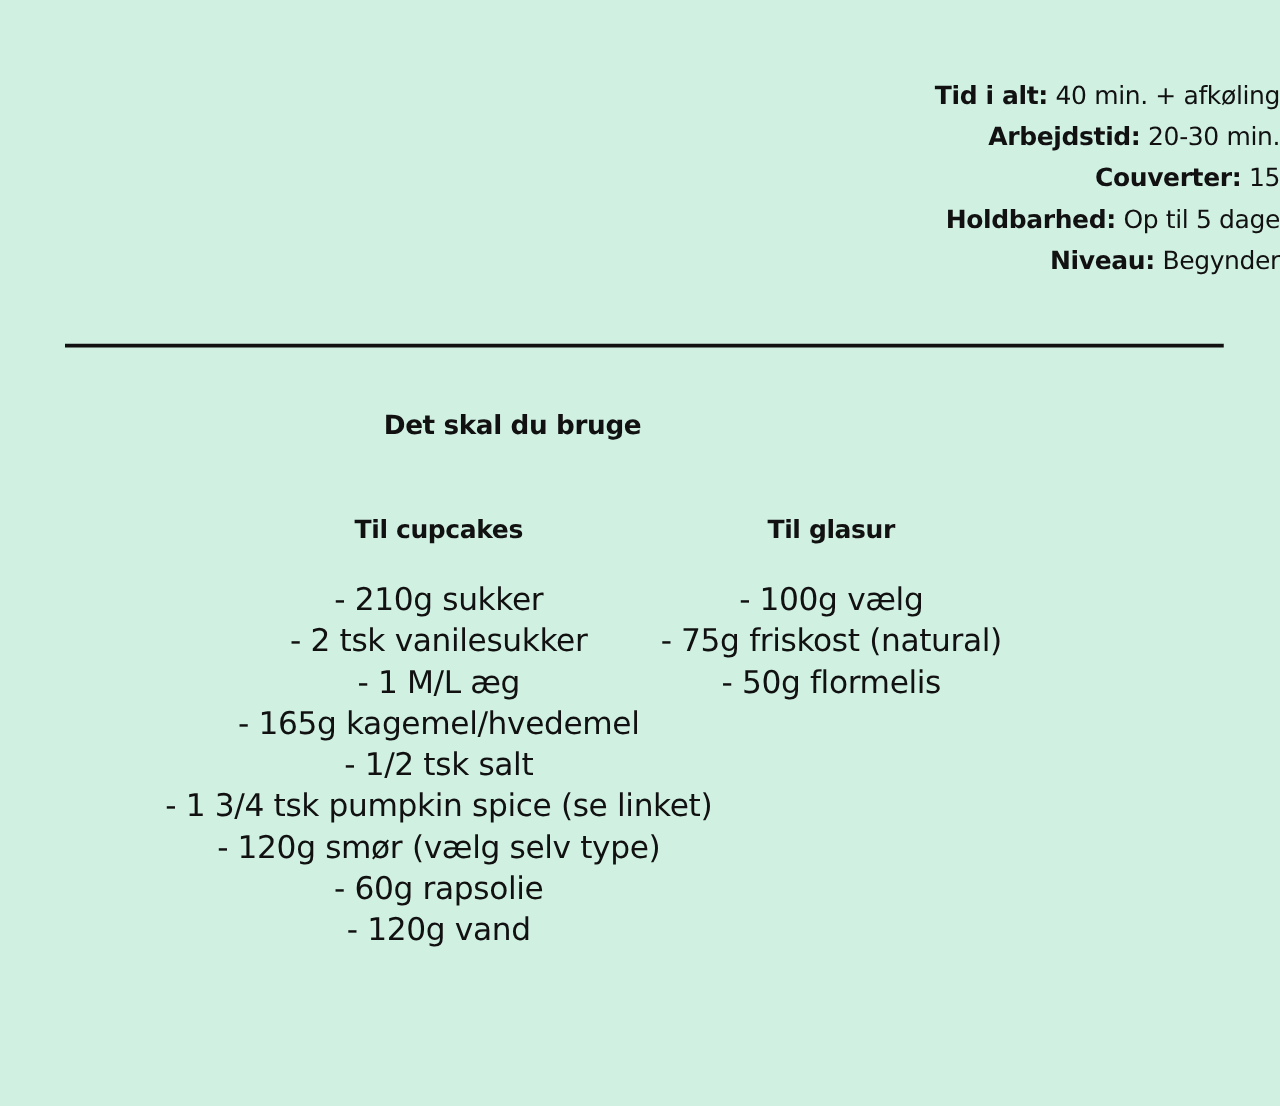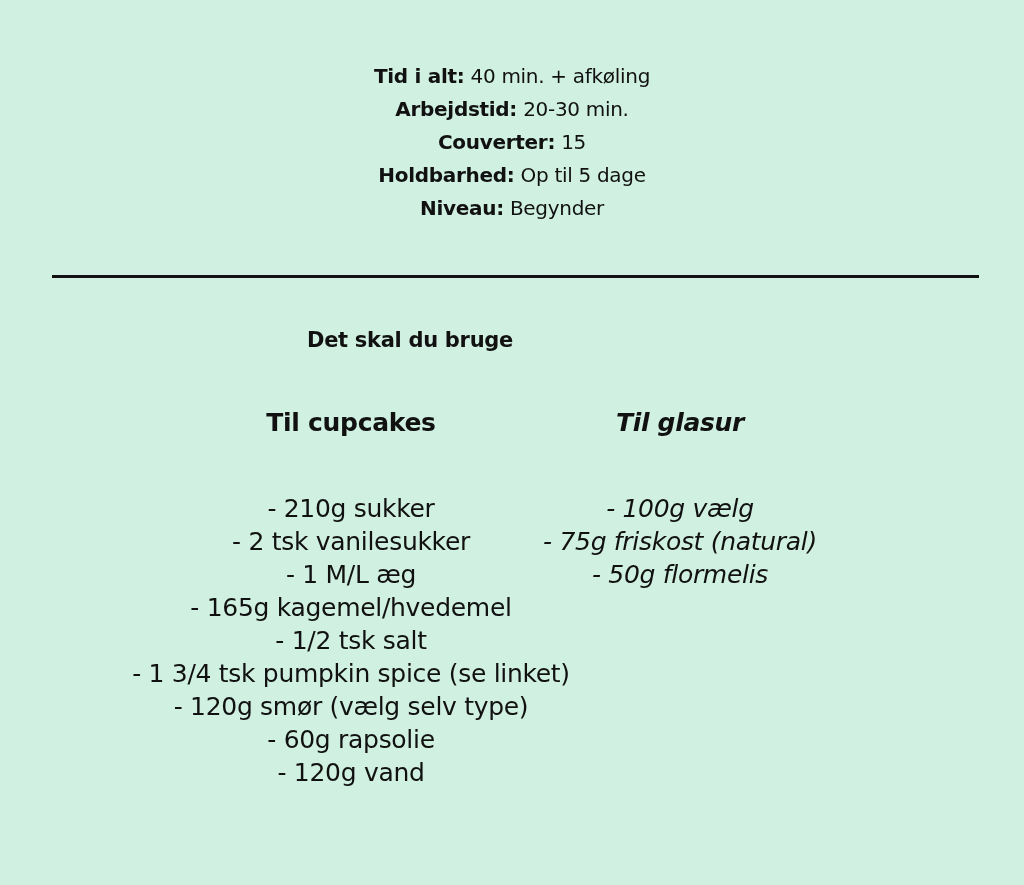--- a/index.html
+++ b/index.html
@@ -13,21 +13,21 @@
       position: relative;
       overflow: hidden;
       font-family: "DejaVu Sans", "Liberation Sans", sans-serif;
       color: #111111;
     }
     .meta {
       position: absolute;
       top: 60px;
       left: 0;
       width: 1024px;
-      text-align: center;
+      text-align: right;
     }
     .meta-row {
       font-size: 20px;
       line-height: 33px;
       height: 33px;
       white-space: nowrap;
       letter-spacing: -0.3px;
     }
     .meta-label {
       font-weight: bold;
@@ -54,30 +54,29 @@
     .col {
       position: absolute;
       top: 407px;
       text-align: center;
     }
     .col-cupcakes {
       left: 131px;
       width: 440px;
     }
     .col-glasur {
-      left: 540px;
+      left: 525px;
       width: 280px;
-      font-style: italic;
     }
     .col-title {
-      font-size: 25px;
+      font-size: 20px;
       font-weight: bold;
       line-height: 32px;
       height: 32px;
-      margin-bottom: 53px;
+      margin-bottom: 24px;
       letter-spacing: -0.3px;
       text-align: center;
     }
     .ingredient {
       font-size: 25px;
       line-height: 33px;
       height: 33px;
       white-space: nowrap;
       letter-spacing: -0.3px;
     }

